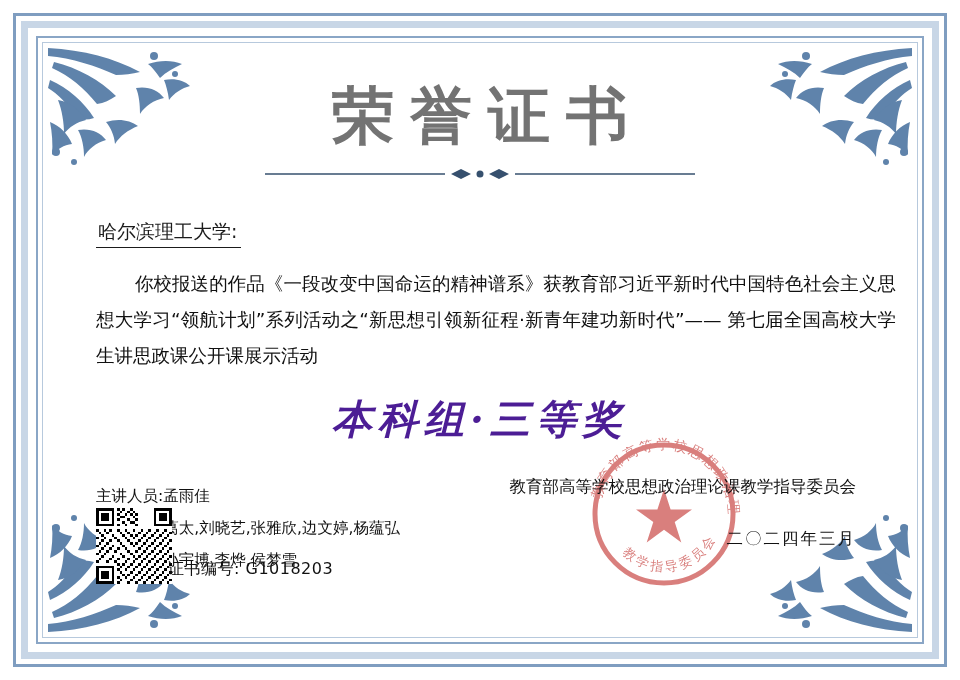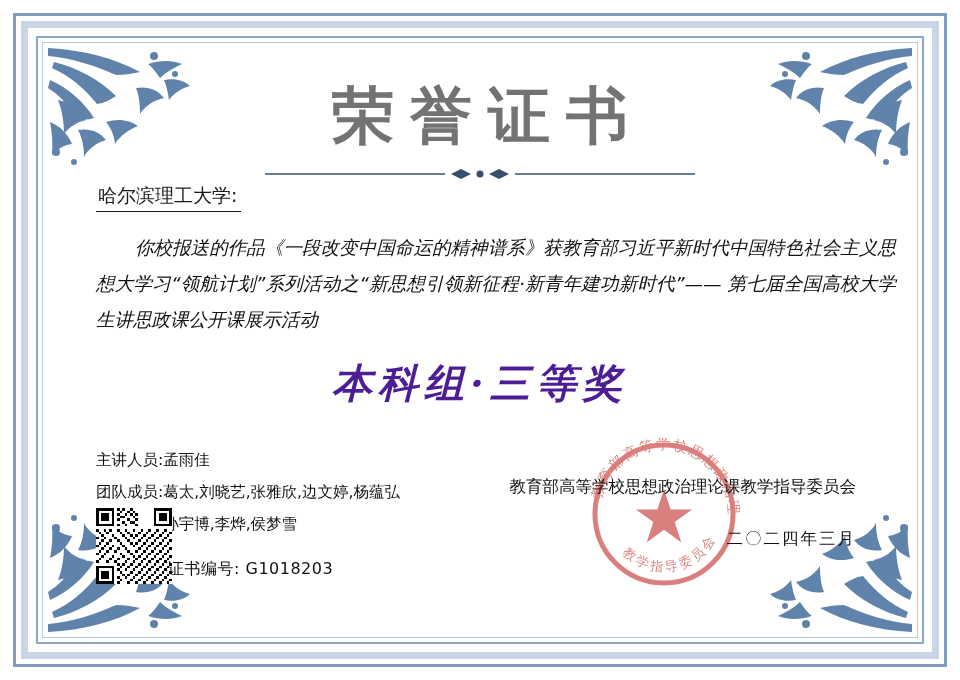--- a/index.html
+++ b/index.html
@@ -86,37 +86,37 @@
   }
   .title-rule {
     margin: 14px auto 0;
     width: 430px;
     height: 18px;
     position: relative;
   }
   .title-rule svg { display:block; }
 
   .recipient {
+    margin-top: 36px;
     font-size: 19px;
     color: #1b1b1b;
     font-family: "DejaVu Sans", sans-serif;
     border-bottom: 1px solid #1b1b1b;
     display: inline-block;
     padding: 0 4px 2px 2px;
     margin-left: 36px;
   }
 
   .body-text {
     margin-top: 18px;
     font-size: 18.5px;
     line-height: 1.95;
     color: #111;
     text-align: justify;
     padding: 0 4px 0 36px;
-    font-style: italic;
   }
   .body-text .indent { display:inline-block; width: 2.1em; }
 
   .award-line {
     margin-top: 18px;
     text-align: center;
     font-family: "DejaVu Serif", serif;
     font-size: 40px;
     font-weight: bold;
     font-style: italic;

